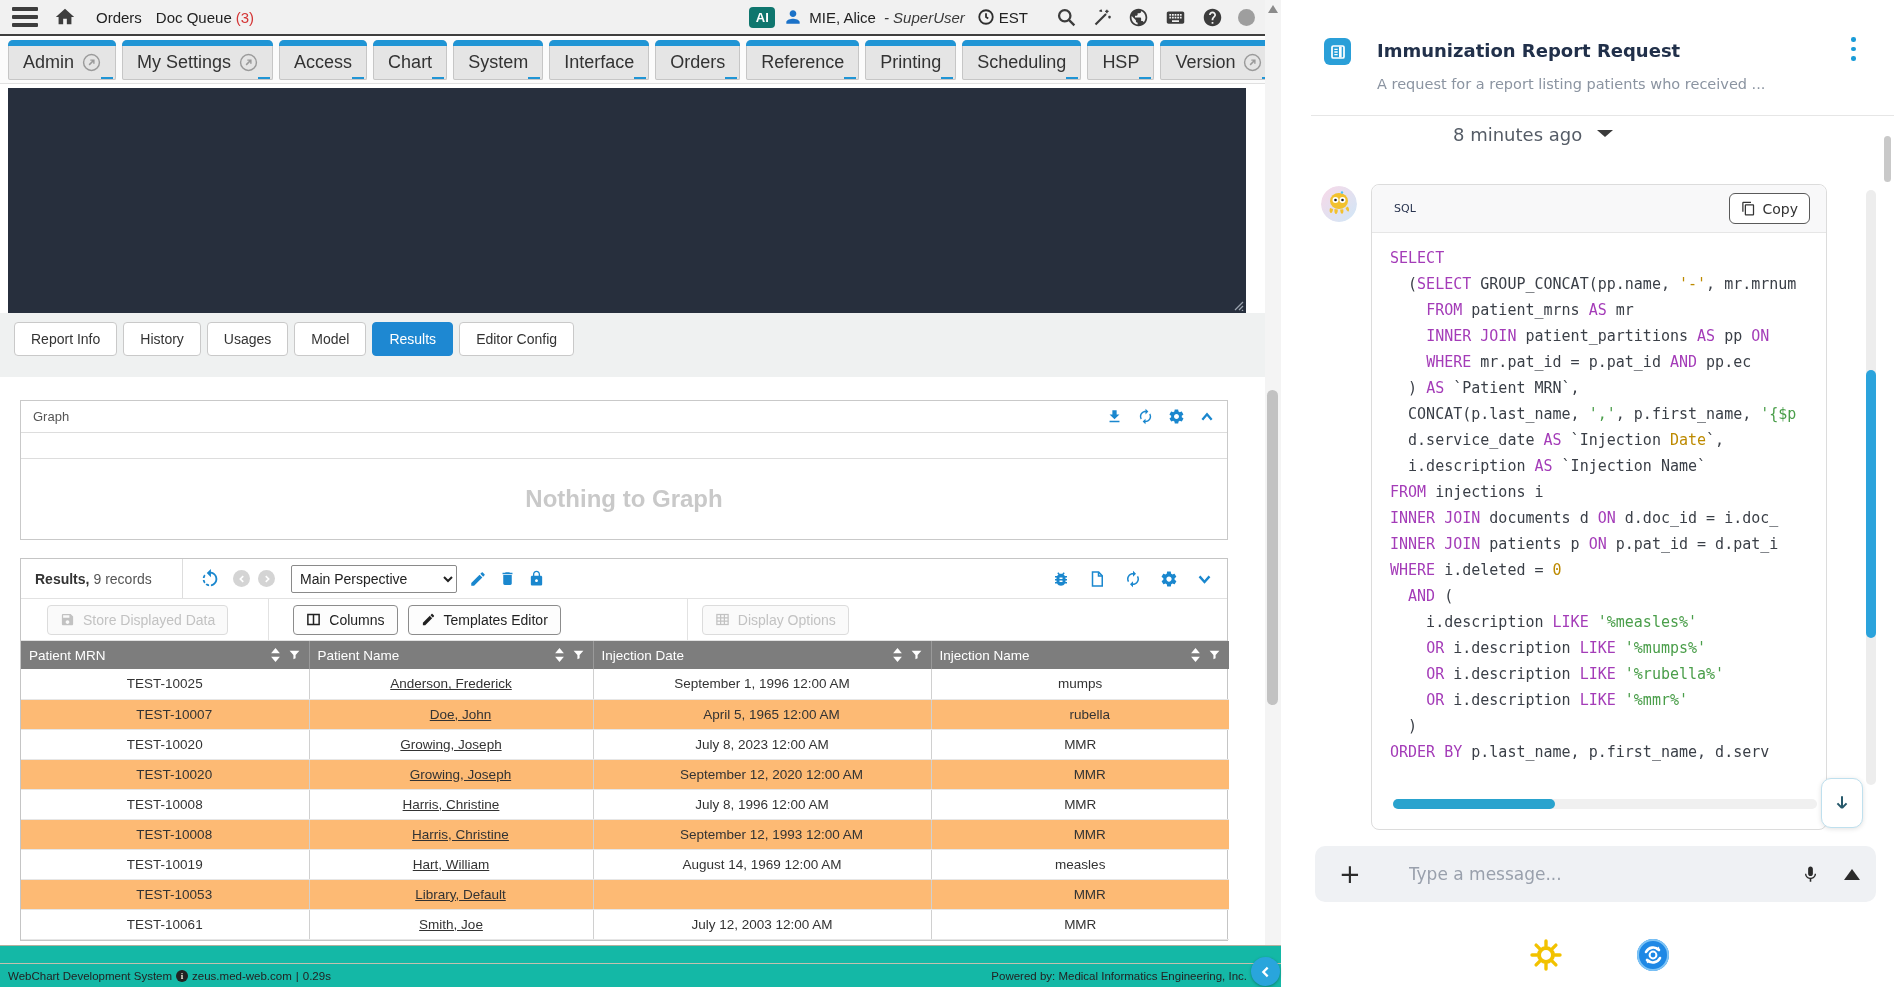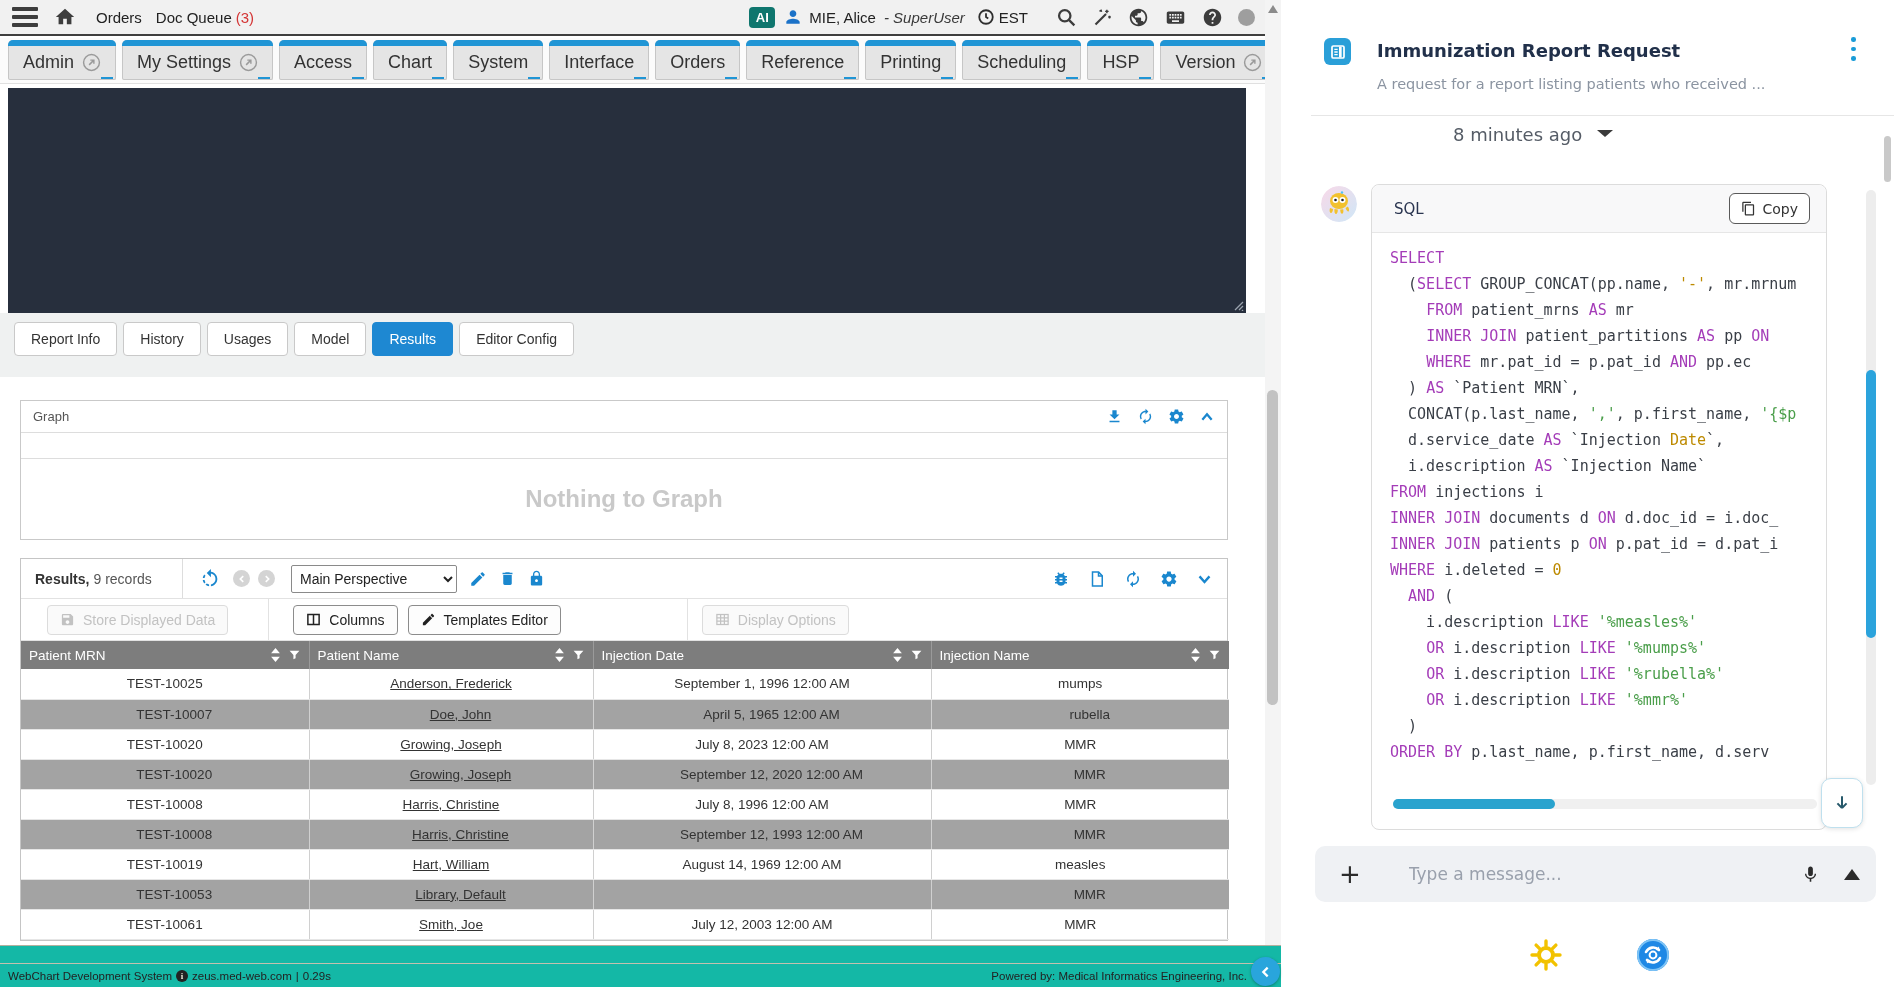--- a/index.html
+++ b/index.html
@@ -77,21 +77,21 @@
   .vsep { width:1px; height:42px; background:#e2e2e2; }
 
   table.results { width:1208px; border-collapse:collapse; table-layout:fixed; font-size:13.5px; }
   table.results th { background:#7d7d7d; color:#fff; font-weight:normal; text-align:left; height:28px;
     padding:0 8px; border-right:1px solid #9a9a9a; cursor:pointer; }
   table.results th .thwrap { display:flex; align-items:center; }
   table.results th .thlabel { flex:1; }
   table.results td { height:30px; padding:0 9px; color:#333; border-right:1px solid #d0d0d0;
     border-bottom:1px solid #e6e6e6; overflow:hidden; white-space:nowrap;text-align:center; }
   table.results td:last-child, table.results th:last-child { border-right:none; }
-  table.results tr.alt td { background:#a3a3a3;padding-left:28px; }
+  table.results tr.alt td { background:#fdba74;padding-left:28px; }
   a.plink { color:#333; text-decoration:underline; cursor:pointer; }
 
   .footer { position:absolute; left:0; top:945px; width:1281px; height:54px; background:#14b8a6;
     border-top:1px solid #b3b09f; }
   .footer .inner-line { position:absolute; left:0; top:17px; width:100%; height:1px; background:#c3c0ae; }
   .footer-row { position:absolute; left:0; top:18px; width:100%; height:24px; display:flex;
     align-items:center; font-size:11.5px; color:#222; padding:0 8px; }
   .footer-left { display:flex; align-items:center; gap:4px; }
   .footer-right { margin-left:auto; padding-right:26px; }
   .info-ic { width:12px; height:12px; border-radius:50%; background:#222; color:#ece9d8; font-size:9px;
@@ -121,21 +121,21 @@
   .edge-pill { position:absolute; left:587px; top:136px; width:7px; height:46px; background:#c9c9c9; border-radius:4px; }
   .chat-track { position:absolute; left:569px; top:190px; width:10px; height:595px; background:#ededed; border-radius:5px; }
   .chat-thumb { position:absolute; left:0; top:180px; width:10px; height:268px; background:#2ba3dc; border-radius:5px; }
 
   .avatar { position:absolute; left:24px; top:186px; width:36px; height:36px; border-radius:50%; overflow:hidden; }
 
   .sql-card { position:absolute; left:74px; top:184px; width:456px; height:646px; background:#fff;
     border:1px solid #dcdcdc; border-radius:8px; }
   .sql-head { height:48px; background:#f8f8f9; border-bottom:1px solid #e6e6e6; border-radius:8px 8px 0 0;
     display:flex; align-items:center; }
-  .sql-label { margin-left:22px; font-size:15px; color:#2a3550; }
+  .sql-label { margin-left:22px; font-size:11px; color:#2a3550; }
   .copy-btn { margin-left:auto; margin-right:16px; height:31px; border:1px solid #5a5a5a; border-radius:6px;
     background:#fff; display:flex; align-items:center; gap:6px; padding:0 11px; font-size:14px; color:#333;
     cursor:pointer; font-family:"DejaVu Sans",sans-serif; }
   .code { padding:12px 6px 0 18px; font-family:"DejaVu Sans Mono", monospace; font-size:15px;
     line-height:26px; overflow:hidden; height:534px; }
   .code .cl { white-space:pre; }
   .c-k { color:#a43cb8; } .c-s { color:#4a9e4a; } .c-g { color:#bd8a00; } .c-d { color:#3a3f47; }
   .hsb { position:absolute; left:21px; top:614px; width:424px; height:10px; background:#f0f0f0; border-radius:5px; }
   .hsb .hthumb { position:absolute; left:0; top:0; width:162px; height:10px; background:#29a3ce; border-radius:5px; }
 

